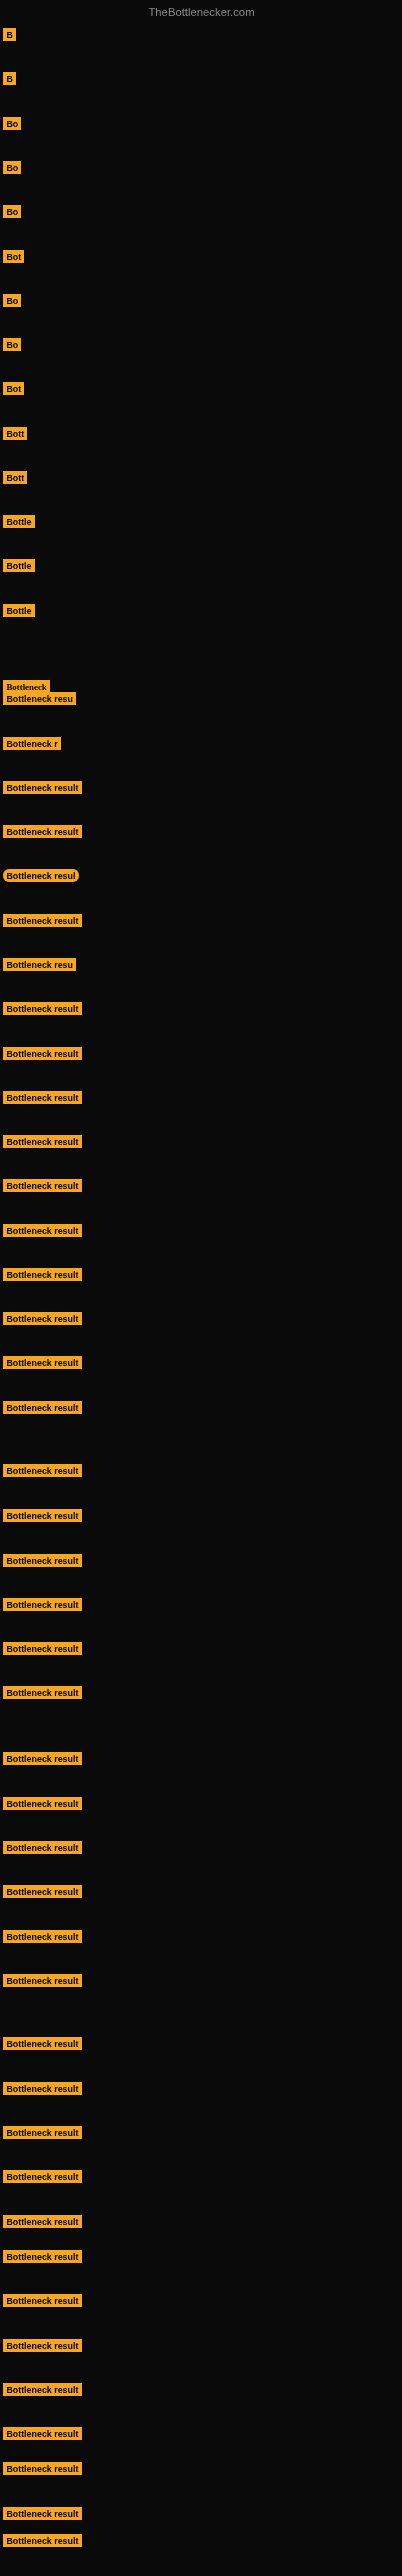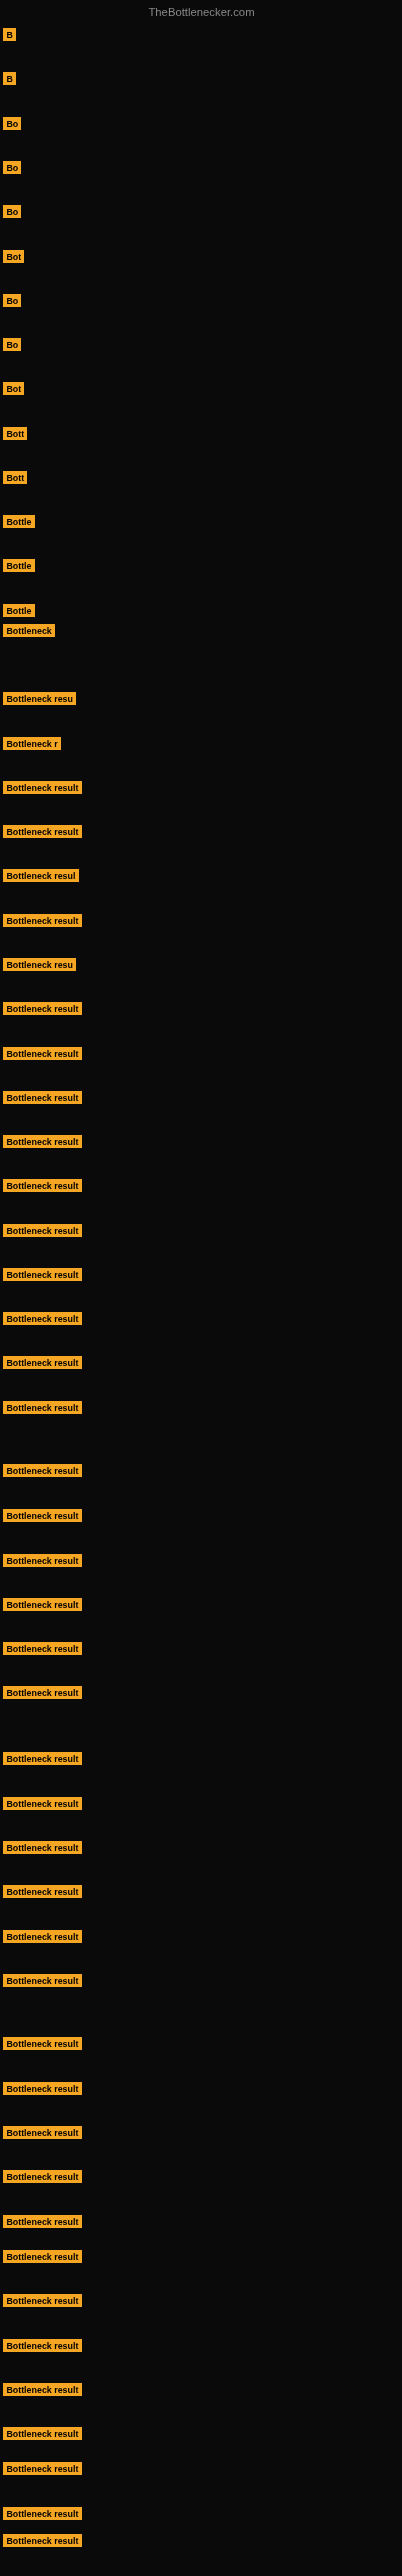--- a/index.html
+++ b/index.html
@@ -56,26 +56,26 @@
     <div class="badge-container" style="top: 205px;"><span class="badge" style="max-width: 17.7px;">Bo</span></div>
     <div class="badge-container" style="top: 250px;"><span class="badge" style="max-width: 22px;">Bot</span></div>
     <div class="badge-container" style="top: 294px;"><span class="badge" style="max-width: 17.7px;">Bo</span></div>
     <div class="badge-container" style="top: 338px;"><span class="badge" style="max-width: 17.7px;">Bo</span></div>
     <div class="badge-container" style="top: 382px;"><span class="badge" style="max-width: 22px;">Bot</span></div>
     <div class="badge-container" style="top: 427px;"><span class="badge" style="max-width: 26px;">Bott</span></div>
     <div class="badge-container" style="top: 471px;"><span class="badge" style="max-width: 26px;">Bott</span></div>
     <div class="badge-container" style="top: 515px;"><span class="badge" style="max-width: 32px;">Bottle</span></div>
     <div class="badge-container" style="top: 559px;"><span class="badge" style="max-width: 32px;">Bottle</span></div>
     <div class="badge-container" style="top: 604px;"><span class="badge" style="max-width: 32px;">Bottle</span></div>
-    <div class="badge-container" style="top: 624px;"><span class="badge" style="max-width: 55px;">Bottleneck</span></div>
+    <div class="badge-container" style="top: 680px; font-family: Liberation Serif, serif;"><span class="badge" style="max-width: 55px;">Bottleneck</span></div>
     <div class="badge-container" style="top: 692px;"><span class="badge" style="max-width: 77px;">Bottleneck resu</span></div>
     <div class="badge-container" style="top: 737px;"><span class="badge" style="max-width: 63px;">Bottleneck r</span></div>
     <div class="badge-container" style="top: 781px;"><span class="badge" style="max-width: 87px;">Bottleneck result</span></div>
     <div class="badge-container" style="top: 825px;"><span class="badge" style="max-width: 87px;">Bottleneck result</span></div>
-    <div class="badge-container" style="top: 869px;"><span class="badge" style="max-width: 82px;">Bottleneck resul</span></div>
+    <div class="badge-container" style="top: 869px;"><span class="badge" style="max-width: 82px; border-radius: 6px;">Bottleneck resul</span></div>
     <div class="badge-container" style="top: 914px;"><span class="badge" style="max-width: 87px;">Bottleneck result</span></div>
     <div class="badge-container" style="top: 958px;"><span class="badge" style="max-width: 77px;">Bottleneck resu</span></div>
     <div class="badge-container" style="top: 1002px;"><span class="badge" style="max-width: 87px;">Bottleneck result</span></div>
     <div class="badge-container" style="top: 1047px;"><span class="badge" style="max-width: 87px;">Bottleneck result</span></div>
     <div class="badge-container" style="top: 1091px;"><span class="badge" style="max-width: 93px;">Bottleneck result</span></div>
     <div class="badge-container" style="top: 1135px;"><span class="badge" style="max-width: 93px;">Bottleneck result</span></div>
     <div class="badge-container" style="top: 1179px;"><span class="badge" style="max-width: 97px;">Bottleneck result</span></div>
     <div class="badge-container" style="top: 1224px;"><span class="badge" style="max-width: 97px;">Bottleneck result</span></div>
     <div class="badge-container" style="top: 1268px;"><span class="badge" style="max-width: 101px;">Bottleneck result</span></div>
     <div class="badge-container" style="top: 1312px;"><span class="badge" style="max-width: 101px;">Bottleneck result</span></div>

